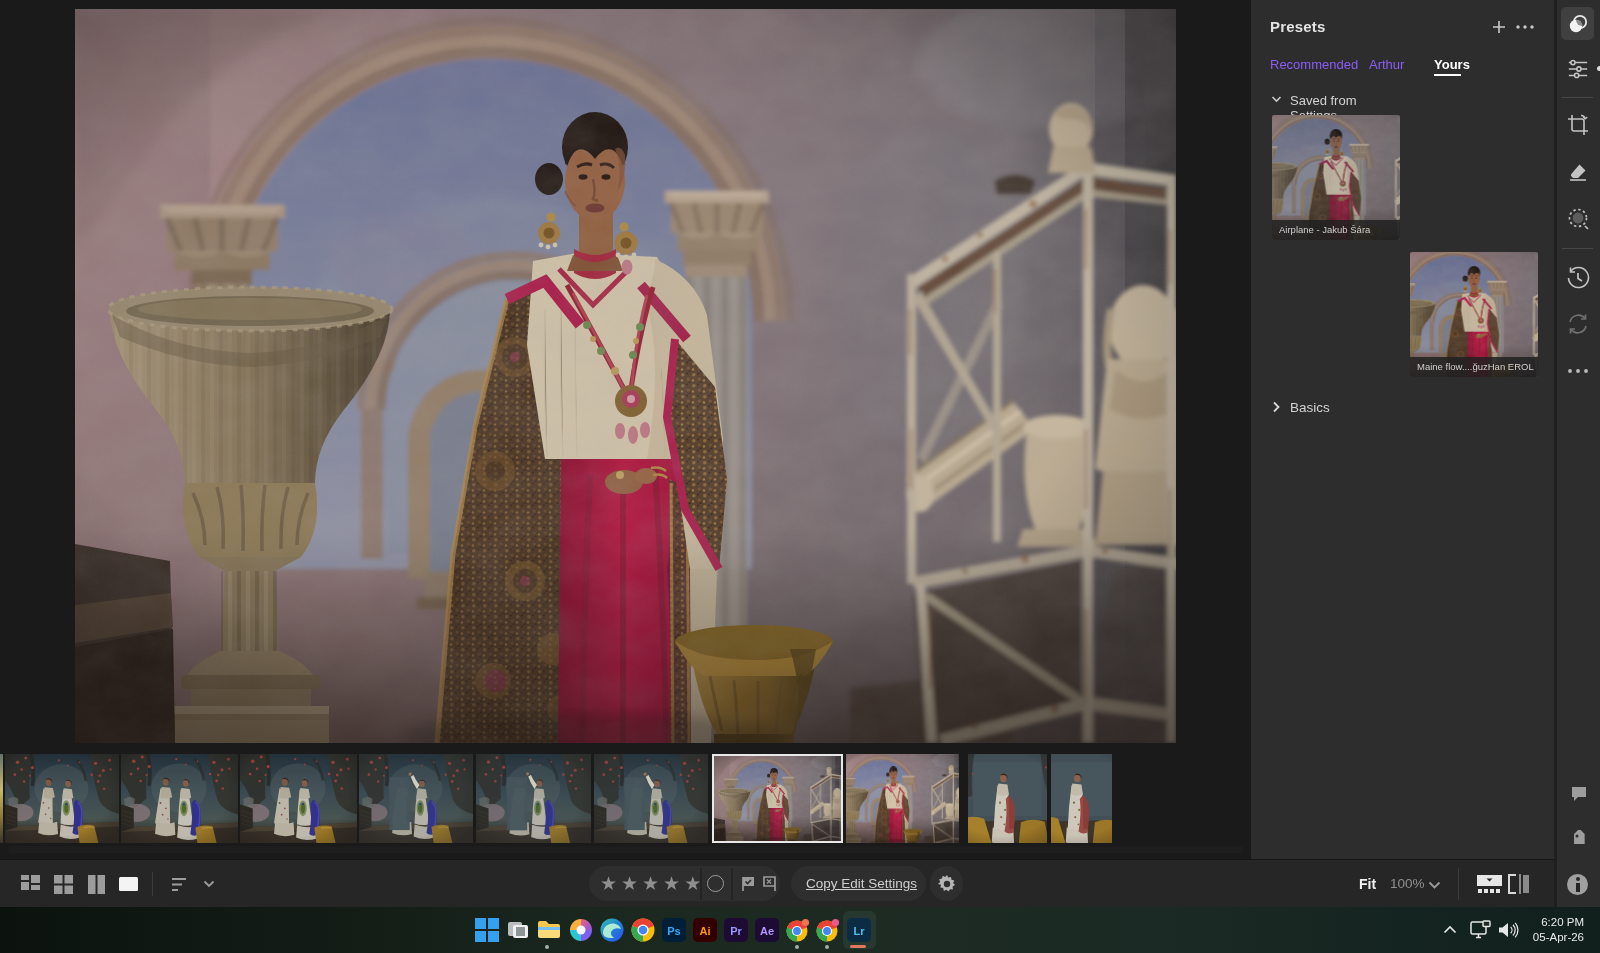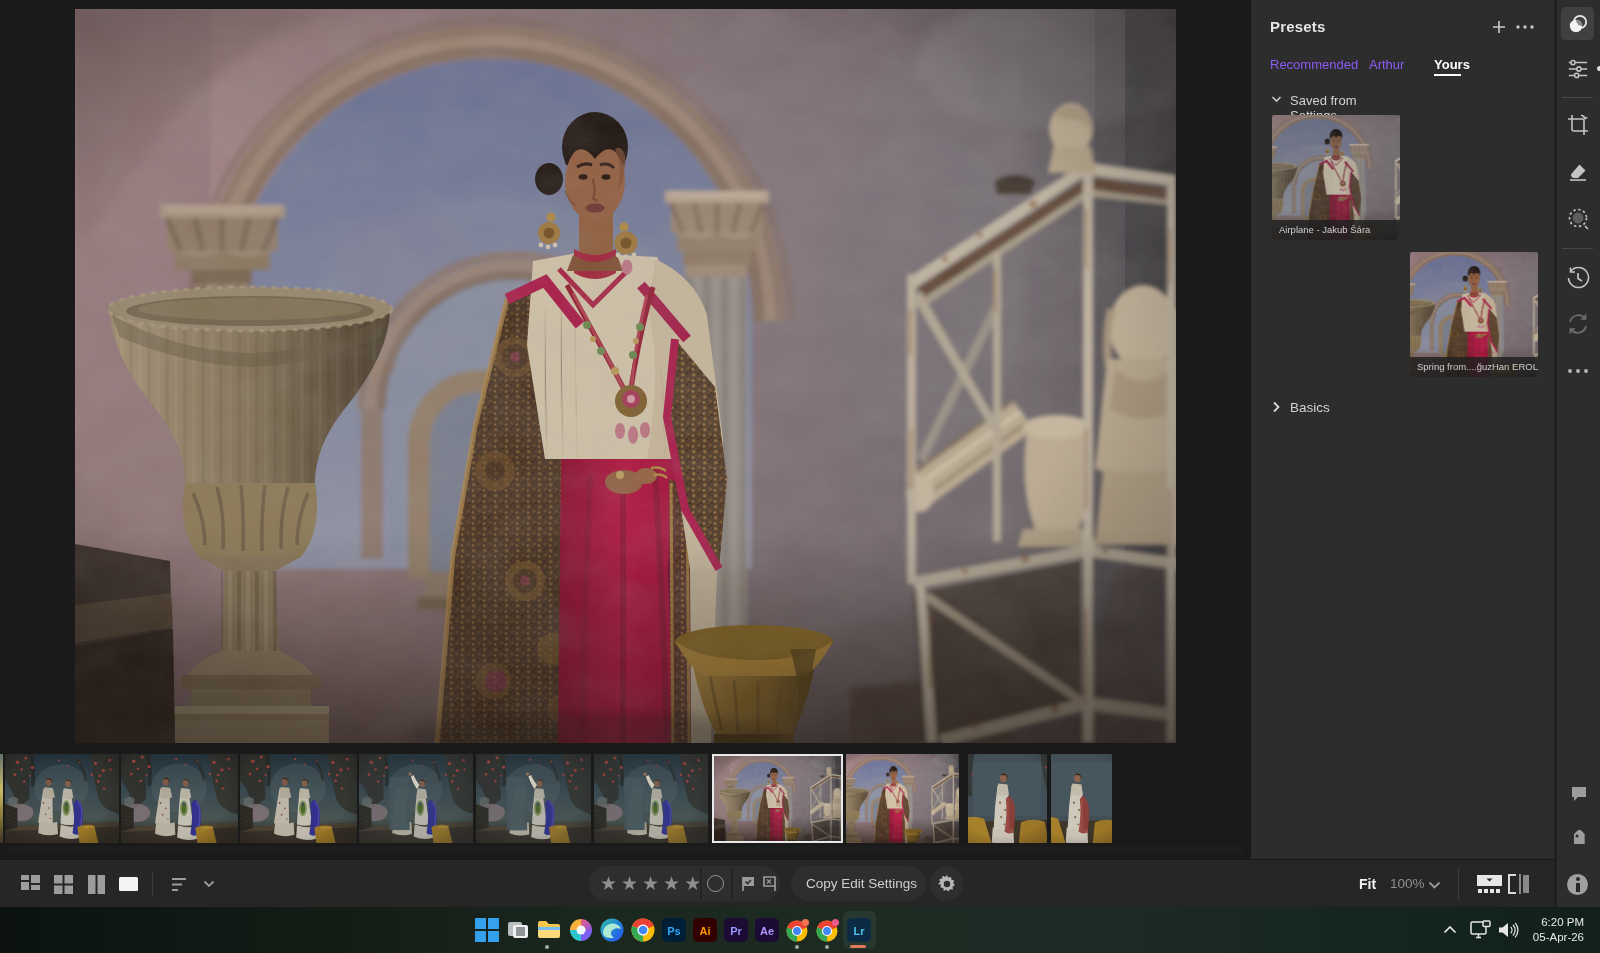--- a/index.html
+++ b/index.html
@@ -123,21 +123,21 @@
   <div class="abs thumb" style="left:1272px; top:115px;">
     <svg width="128" height="125" viewBox="170 30 700 660" preserveAspectRatio="xMidYMid slice" style="filter:saturate(.8) brightness(.93)">
         <use href="#scene1"></use>
       </svg>
     <div class="cap">Airplane - Jakub Šára</div>
   </div>
   <div class="abs thumb" style="left:1410px; top:252px;">
     <svg width="128" height="125" viewBox="170 30 700 660" preserveAspectRatio="xMidYMid slice" style="filter:saturate(1.12) brightness(.96)">
         <use href="#scene1"></use>
       </svg>
-    <div class="cap">Spring from....ğuzHan EROL</div>
+    <div class="cap">Maine flow....ğuzHan EROL</div>
   </div>
 
   <svg class="ico" style="left:1492px; top:20px;" width="14" height="14" viewBox="0 0 14 14">
       <path d="M7 1v12M1 7h12" stroke="#c9c9c9" stroke-width="1.6"></path>
     </svg>
   <svg class="ico" style="left:1515px; top:24px;" width="20" height="6" viewBox="0 0 20 6">
       <circle cx="3" cy="3" r="1.7" fill="#c9c9c9"></circle>
       <circle cx="10" cy="3" r="1.7" fill="#c9c9c9"></circle>
       <circle cx="17" cy="3" r="1.7" fill="#c9c9c9"></circle>
     </svg>
@@ -244,21 +244,21 @@
       <path d="M2 1v14" stroke="#9a9a9a" stroke-width="1.7"></path>
       <path d="M4.5 5.5l2 2 3.5-3.5" stroke="#2a2a2a" stroke-width="1.6" fill="none"></path>
     </svg>
   <svg class="ico" style="left:762px; top:876px;" width="15" height="15" viewBox="0 0 15 15">
       <path d="M13 1H2v9h11z M13 1v14" stroke="#9a9a9a" stroke-width="1.7" fill="none"></path>
       <path d="M5 3.5l4 4M9 3.5l-4 4" stroke="#9a9a9a" stroke-width="1.3"></path>
     </svg>
 
   <div class="abs pill" style="left:791px; width:135px;"></div>
   <div class="abs pill" style="left:930px; width:33px;"></div>
-  <div class="abs tbtext" style="left:806px; top:876px;">Copy Edit Settings</div>
+  <div class="abs tbtext" style="left:806px; top:876px;text-decoration:underline;">Copy Edit Settings</div>
 
   <svg class="ico" style="left:938px; top:875px;" width="18" height="18" viewBox="0 0 18 18" fill="#b5b5b5">
     <path d="M9 0l1.2 2.6 2.8-.6 .5 2.8 2.8 .6-1.2 2.6 1.9 2.1-2.4 1.5 .3 2.9-2.9-.3-1.5 2.4-2.1-1.9-2.6 1.2-.6-2.8-2.8-.5 .6-2.8L0 9l2.1-2.1-.9-2.7 2.8-.6 .6-2.8L7.2 2z"></path>
     <circle cx="9" cy="9" r="3.2" fill="#2e2e2e"></circle>
   </svg>
 
   <div class="abs" style="left:1359px; top:876px; color:#f0f0f0; font-size:14px; font-weight:bold;">Fit</div>
   <div class="abs" style="left:1390px; top:876px; color:#8f8f8f; font-size:13.5px;">100%</div>
   <svg class="ico" style="left:1428px; top:881px;" width="13" height="9" viewBox="0 0 13 9">
       <path d="M1.5 1.5l5 5 5-5" stroke="#9c9c9c" stroke-width="1.8" fill="none"></path>

